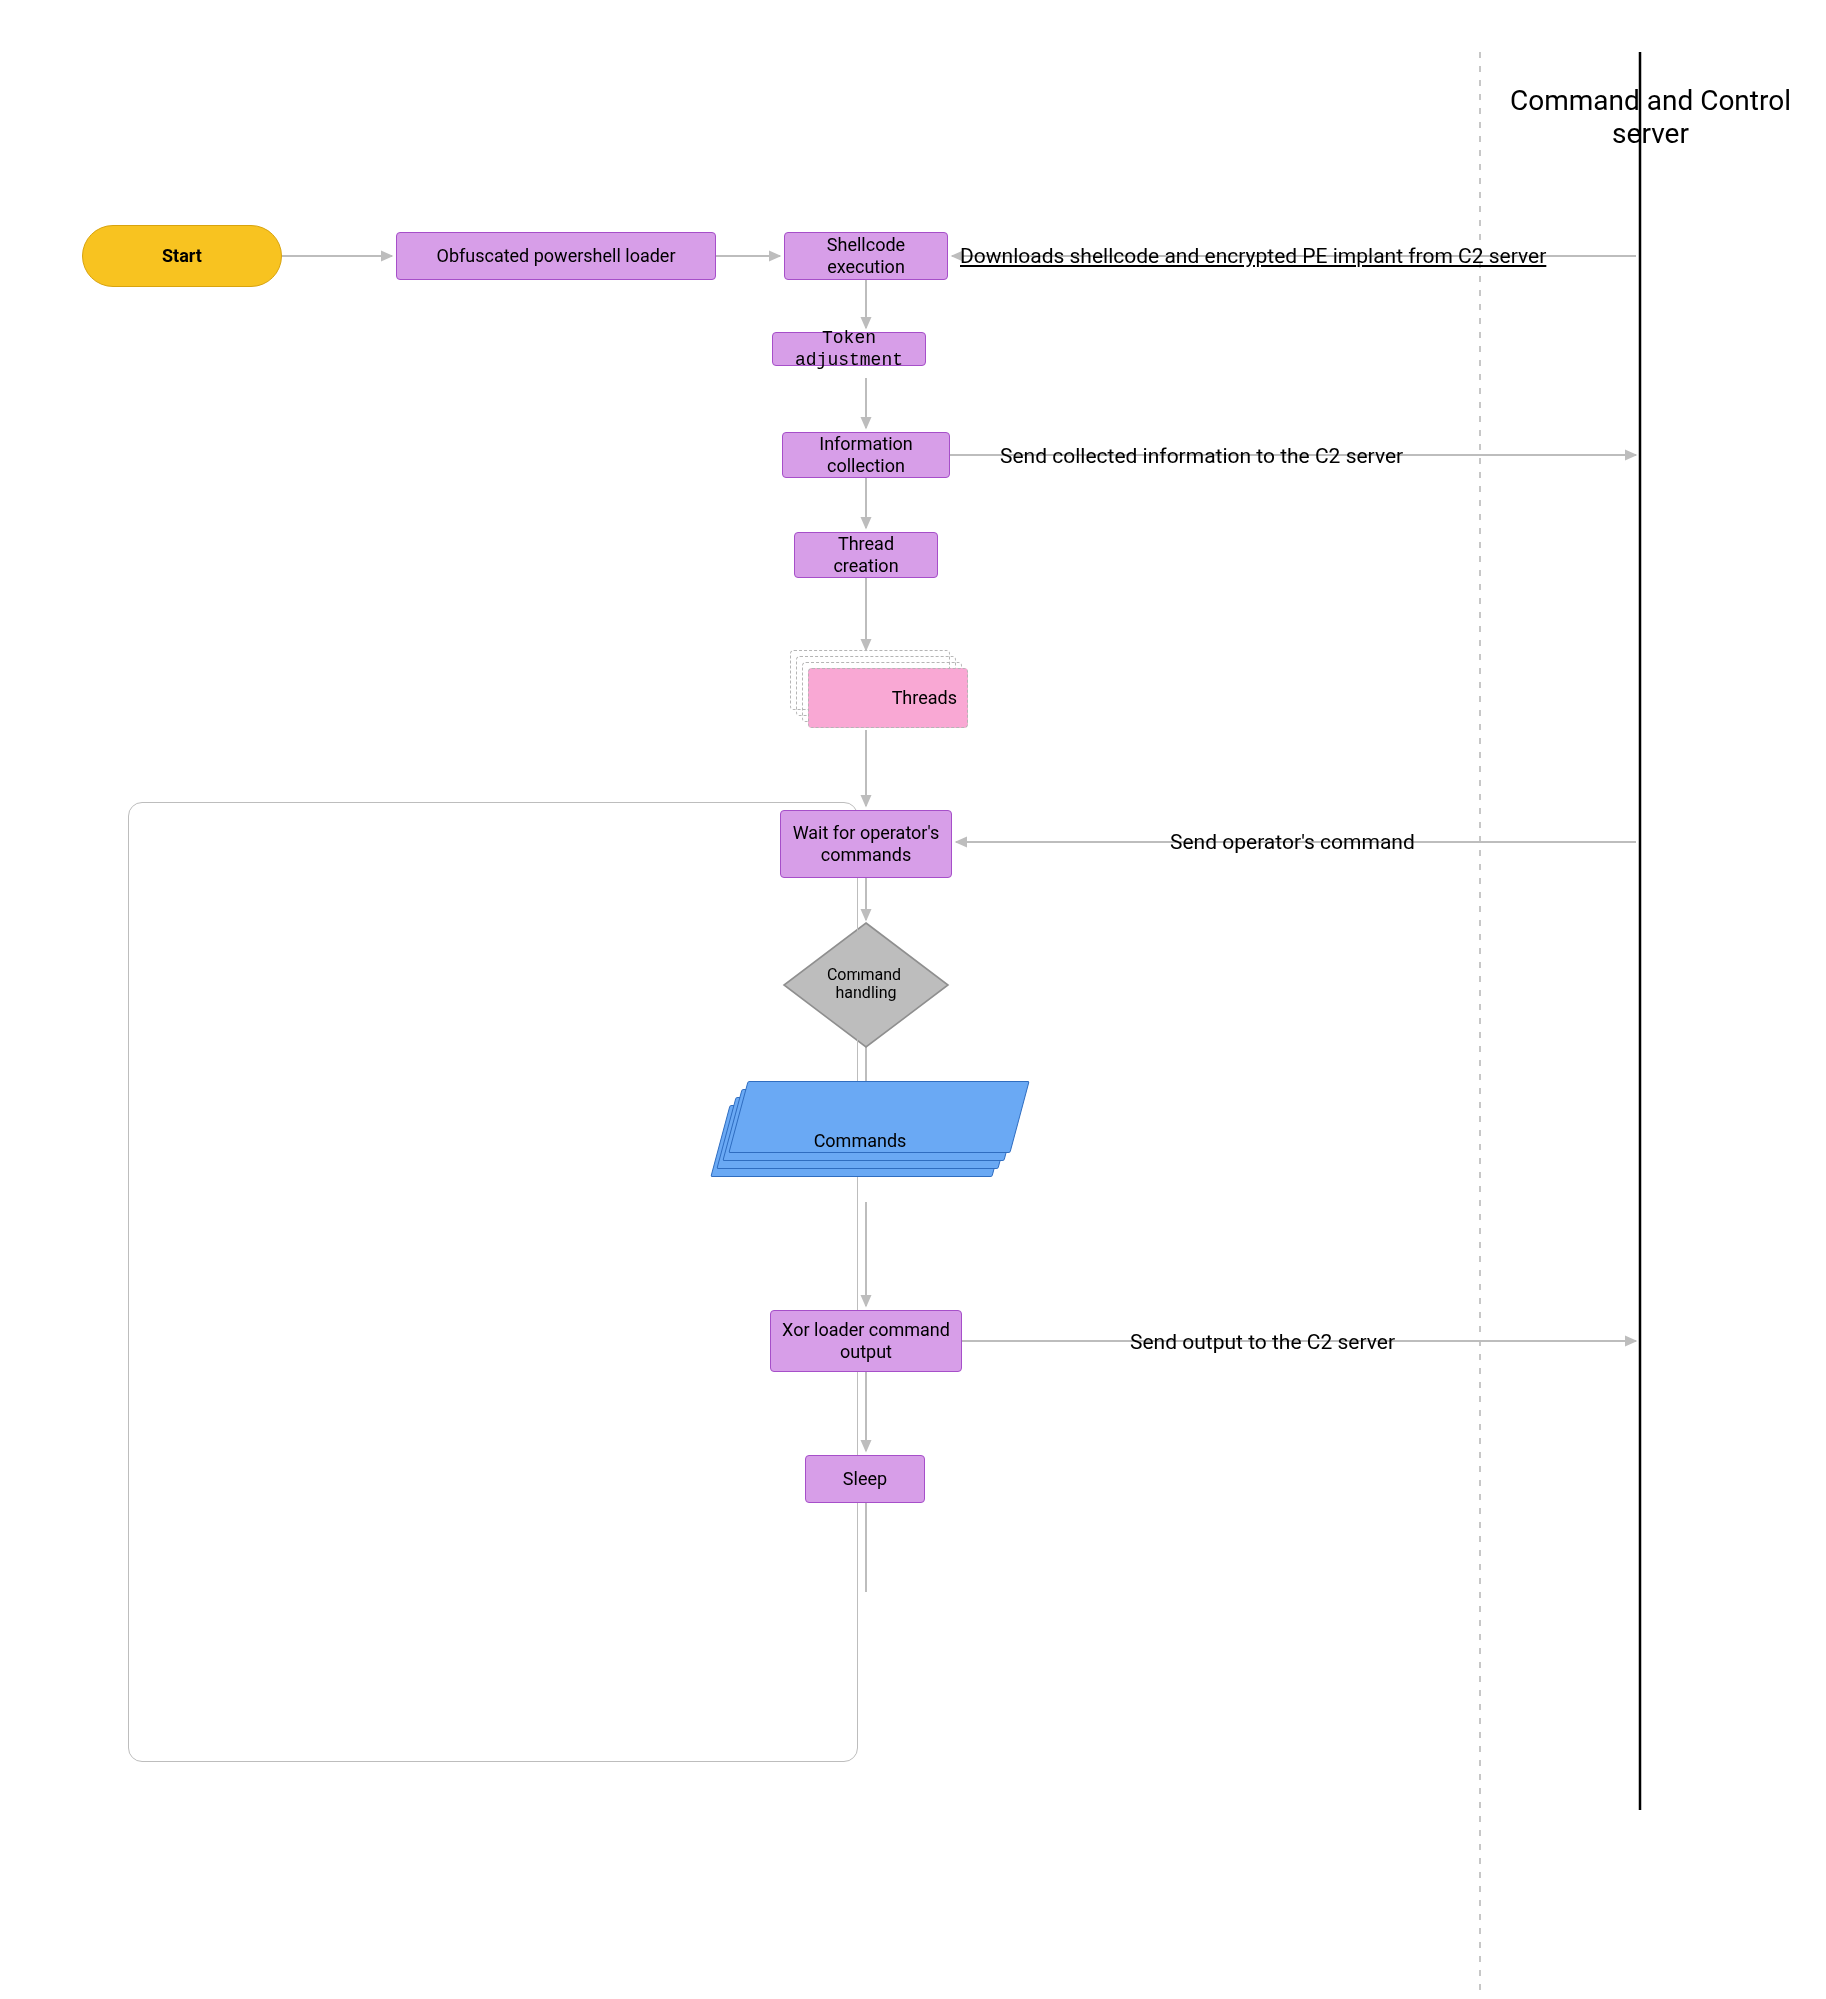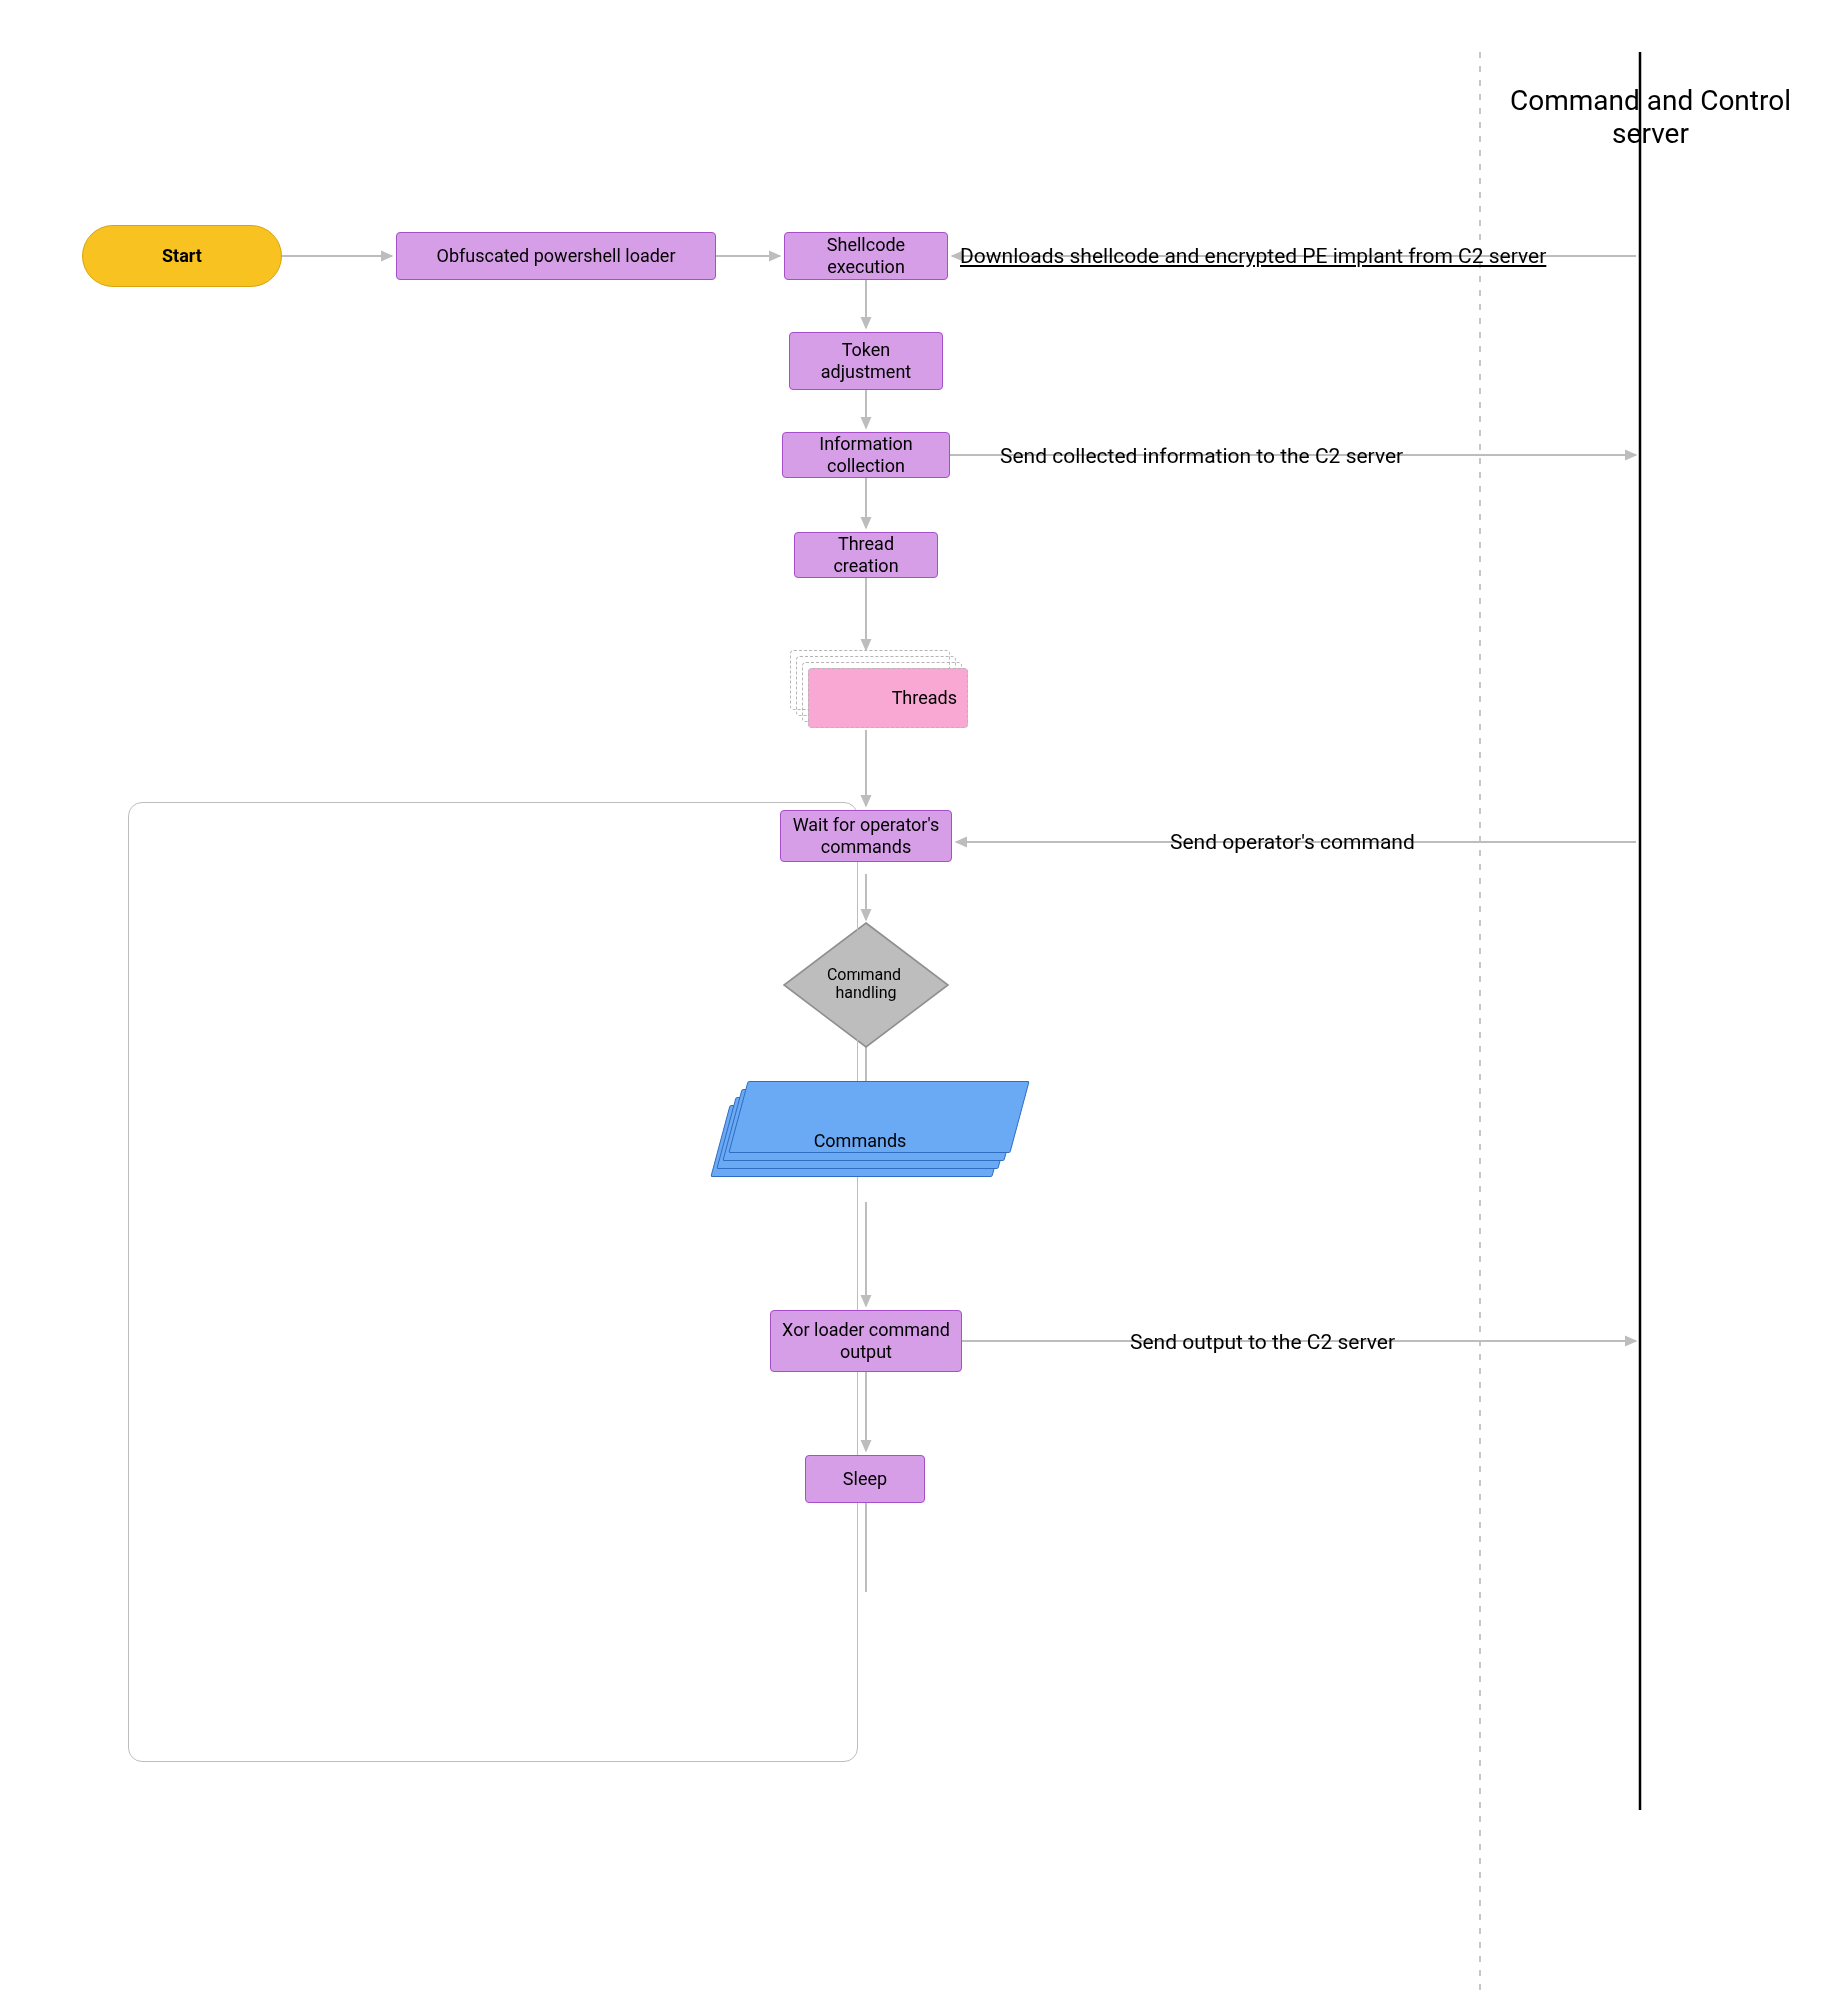--- a/index.html
+++ b/index.html
@@ -75,40 +75,40 @@
   </div>
 
   <div class="node rect" id="n-loader" style="left: 396px; top: 232px; width: 320px; height: 48px;">
     <span>Obfuscated powershell loader</span>
   </div>
 
   <div class="node rect" id="n-shell" style="left: 784px; top: 232px; width: 164px; height: 48px;">
     <span>Shellcode execution</span>
   </div>
 
-  <div class="node rect" id="n-token" style="left: 789px; top: 332px; width: 154px; height: 58px;">
+  <div class="node rect" id="n-token" style="left: 772px; top: 332px; width: 154px; height: 34px; font-family: Liberation Mono, monospace;">
     <span>Token adjustment</span>
   </div>
 
   <div class="node rect" id="n-info" style="left: 782px; top: 432px; width: 168px; height: 46px;">
     <span>Information collection</span>
   </div>
 
   <div class="node rect" id="n-threadc" style="left: 794px; top: 532px; width: 144px; height: 46px;">
     <span>Thread creation</span>
   </div>
 
   <div class="shadowbox" id="th-s3" style="left: 790px; top: 650px; width: 160px; height: 60px;"></div>
   <div class="shadowbox" id="th-s2" style="left: 796px; top: 656px; width: 160px; height: 60px;"></div>
   <div class="shadowbox" id="th-s1" style="left: 802px; top: 662px; width: 160px; height: 60px;"></div>
   <div class="node threads-node" id="n-threads" style="left: 808px; top: 668px; width: 160px; height: 60px;">
     <span>Threads</span>
   </div>
 
-  <div class="node rect" id="n-wait" style="left: 780px; top: 810px; width: 172px; height: 52px; justify-content: center;">
+  <div class="node rect" id="n-wait" style="left: 780px; top: 810px; width: 172px; height: 68px; justify-content: center;">
     <span>Wait for operator's commands</span>
   </div>
 
   <div class="commands-stack" id="cmd-stack" style="left: 720px; top: 1105px;">
     <div class="cmd-layer" id="cl3" style="left: 0px; top: 0px;"></div>
     <div class="cmd-layer" id="cl2" style="left: 6px; top: -8px;"></div>
     <div class="cmd-layer" id="cl1" style="left: 12px; top: -16px;"></div>
     <div class="cmd-layer" id="cl0" style="left: 18px; top: -24px;"></div>
     <div class="cmd-text" id="cmd-text" style="left: 0px; top: 0px;">
       <span>Commands</span>

